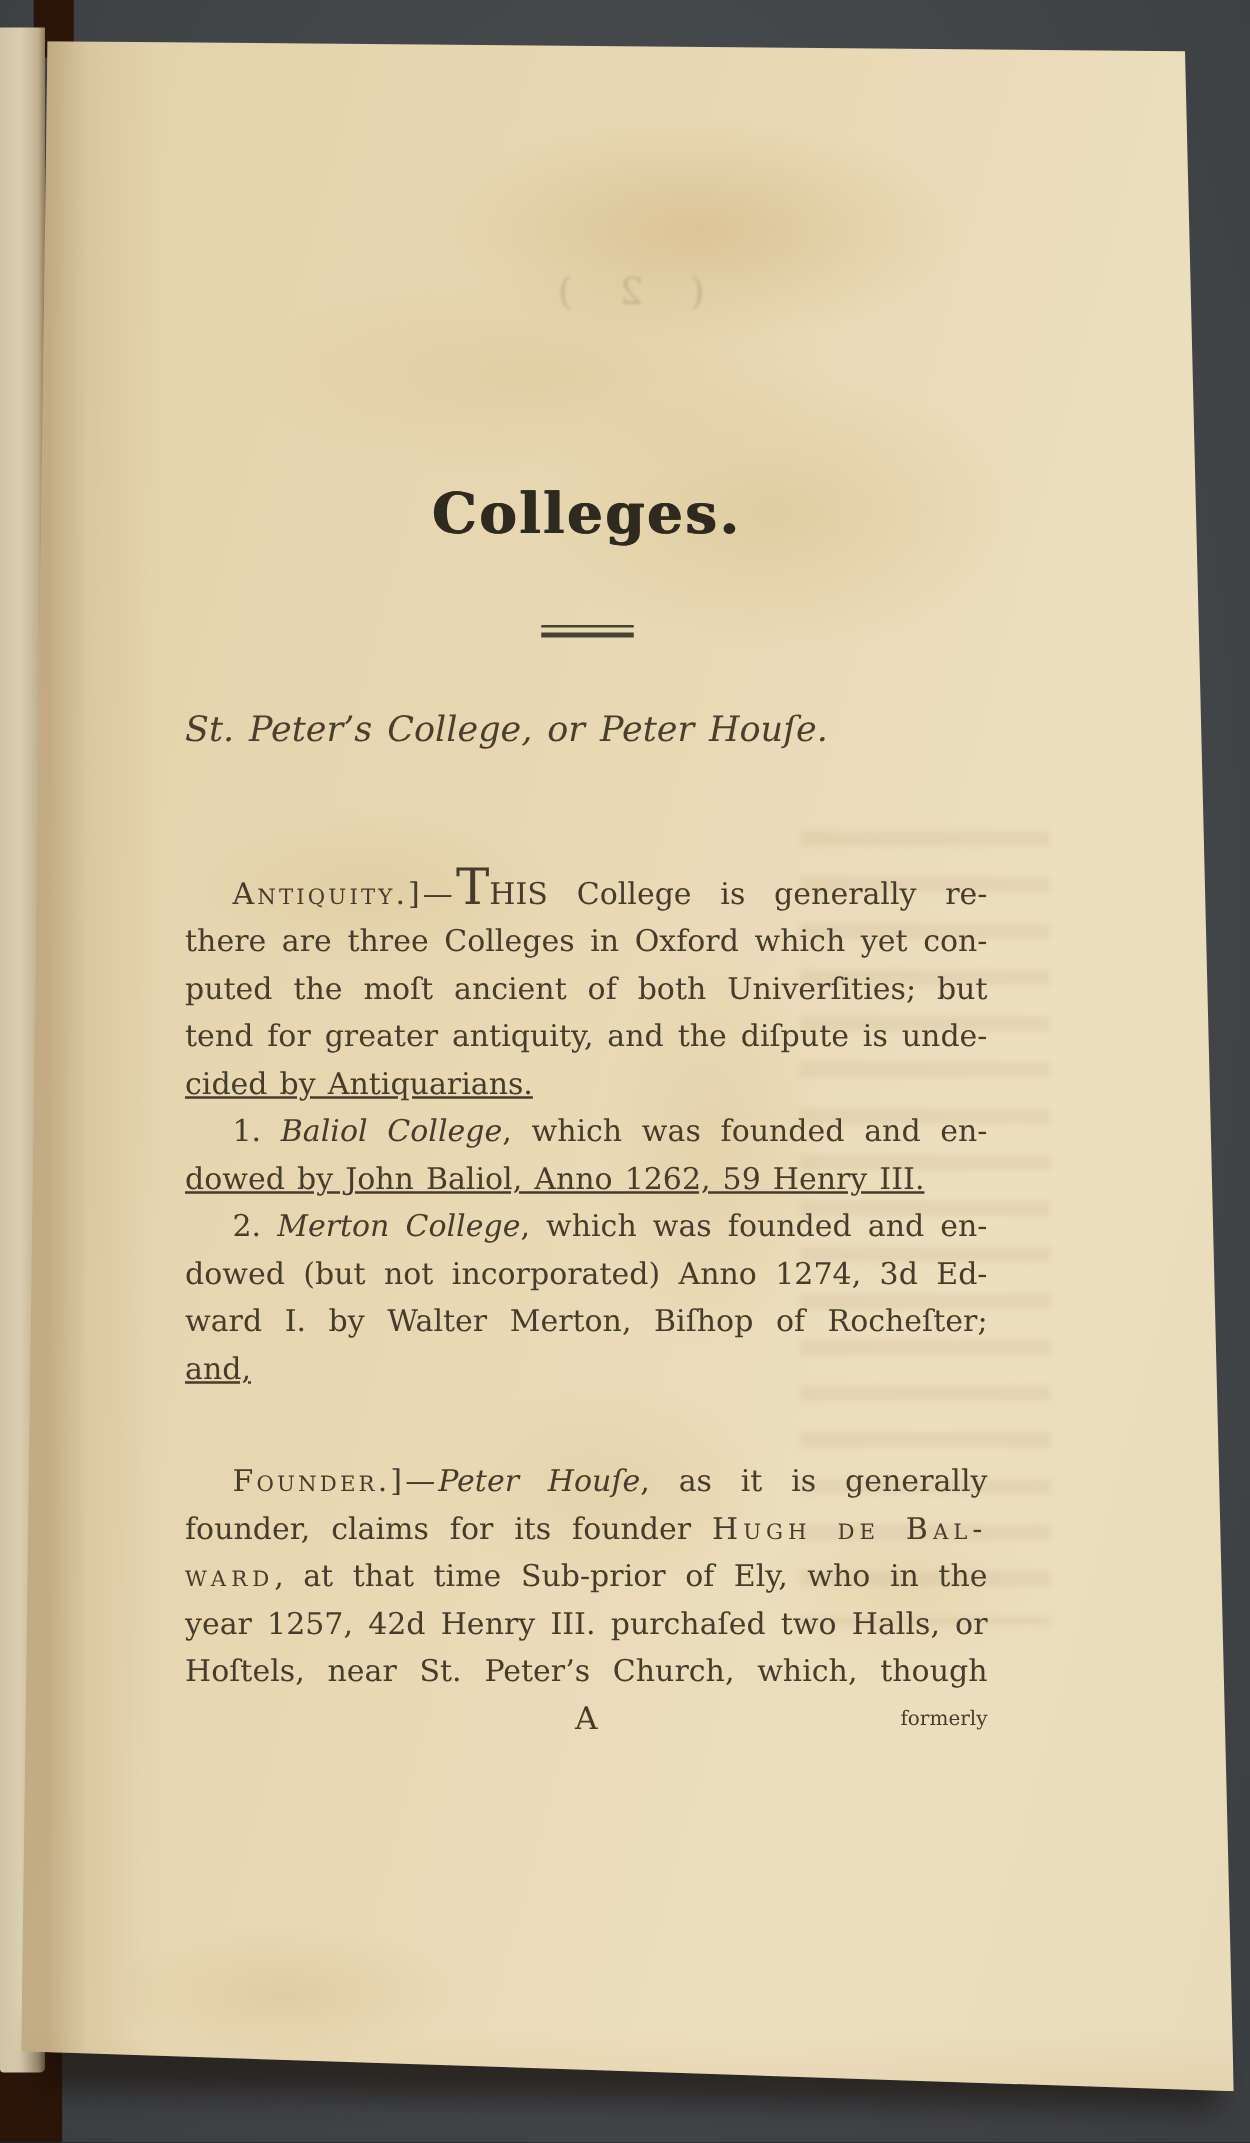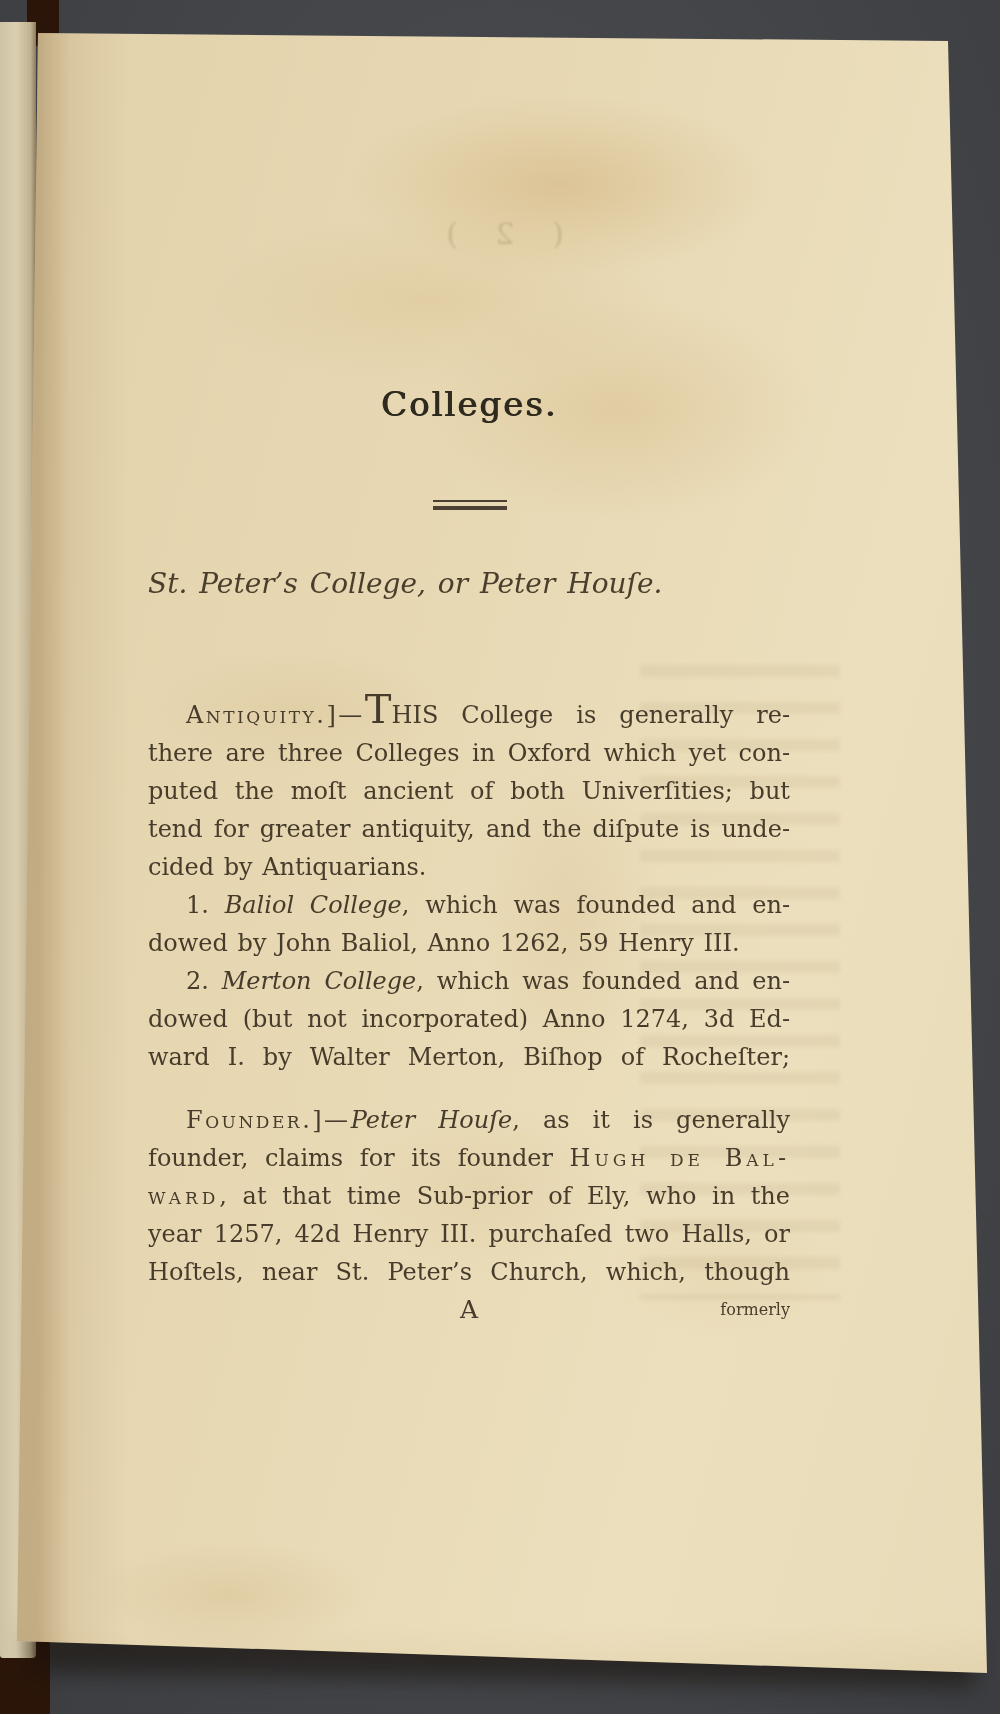--- a/index.html
+++ b/index.html
@@ -57,39 +57,39 @@
       rgba(150,124,84,0.09) 25px, rgba(150,124,84,0.09) 37px);
     filter:blur(2px);
   }
   .ghost-folio{
     position:absolute; left:418px; top:216px; width:160px;
     text-align:center; font-size:30px; letter-spacing:14px;
     color:#8c7c57; opacity:0.30; transform:scaleX(-1); filter:blur(1.2px);
   }
   .page-title{
     position:absolute; top:384px; left:148px; width:642px;
-    text-align:center; font-weight:normal; font-size:34px; letter-spacing:2px;
+    text-align:center; font-weight:bold; font-size:45px; letter-spacing:2px;
     color:var(--title-ink);
     text-shadow:1px 0 0 currentColor;
   }
   .rule{position:absolute; top:500px; left:433px; width:74px;}
   .rule .r1{height:2px; background:#4a4033; margin-bottom:4px;}
   .rule .r2{height:4px; background:#4a4033;}
   .section-heading{
     position:absolute; top:567px; left:148px; width:642px;
     font-style:italic; font-size:28px; color:#4a3f2d;
     word-spacing:3px;
   }
   .body-text{
     position:absolute; top:696px; left:148px; width:642px;
     font-size:24px; line-height:38px; color:var(--ink); word-spacing:2px;
   }
-  .para.gap{margin-top:25px;}
+  .para.gap{margin-top:52px;}
   .line{text-align:justify; text-align-last:justify;}
-  .line.lastline{text-align:left; text-align-last:left;}
+  .line.lastline{text-align:left; text-align-last:left;text-decoration:underline;}
   .line.indent{text-indent:38px;}
   .seg-lead{font-variant:small-caps; letter-spacing:2.5px;}
   .seg-bigcap{font-size:40px; line-height:0;}
   .seg-i{font-style:italic;}
   .seg-sc{font-variant:small-caps; letter-spacing:4px;}
   .sig-line{position:relative; height:38px; margin-top:0;}
   .signature-mark{
     position:absolute; left:0; right:0; text-align:center; font-size:25px;
   }
   .catchword{position:absolute; right:0; font-size:16px;}
@@ -126,20 +126,21 @@
           <div class="line lastline"><span class="seg-n">cided by Antiquarians.</span></div>
         </div>
         <div class="para">
           <div class="line indent"><span class="seg-n">1. </span><span class="seg-i">Baliol College</span><span class="seg-n">, which was founded and en-</span></div>
           <div class="line lastline"><span class="seg-n">dowed by John Baliol, Anno 1262, 59 Henry III.</span></div>
         </div>
         <div class="para">
           <div class="line indent"><span class="seg-n">2. </span><span class="seg-i">Merton College</span><span class="seg-n">, which was founded and en-</span></div>
           <div class="line"><span class="seg-n">dowed (but not incorporated) Anno 1274, 3d Ed-</span></div>
           <div class="line"><span class="seg-n">ward I. by Walter Merton, Biſhop of Rocheſter;</span></div>
+          <div class="line lastline"><span class="seg-n">and,</span></div>
         </div>
         <div class="para gap">
           <div class="line indent"><span class="seg-lead">Founder.]—</span><span class="seg-i">Peter Houſe</span><span class="seg-n">, as it is generally</span></div>
           <div class="line"><span class="seg-n">founder, claims for its founder </span><span class="seg-sc">Hugh de Bal-</span></div>
           <div class="line"><span class="seg-sc">ward</span><span class="seg-n">, at that time Sub-prior of Ely, who in the</span></div>
           <div class="line"><span class="seg-n">year 1257, 42d Henry III. purchaſed two Halls, or</span></div>
           <div class="line"><span class="seg-n">Hoſtels, near St. Peter’s Church, which, though</span></div>
         </div>
         <div class="sig-line">
         <span class="signature-mark">A</span>

